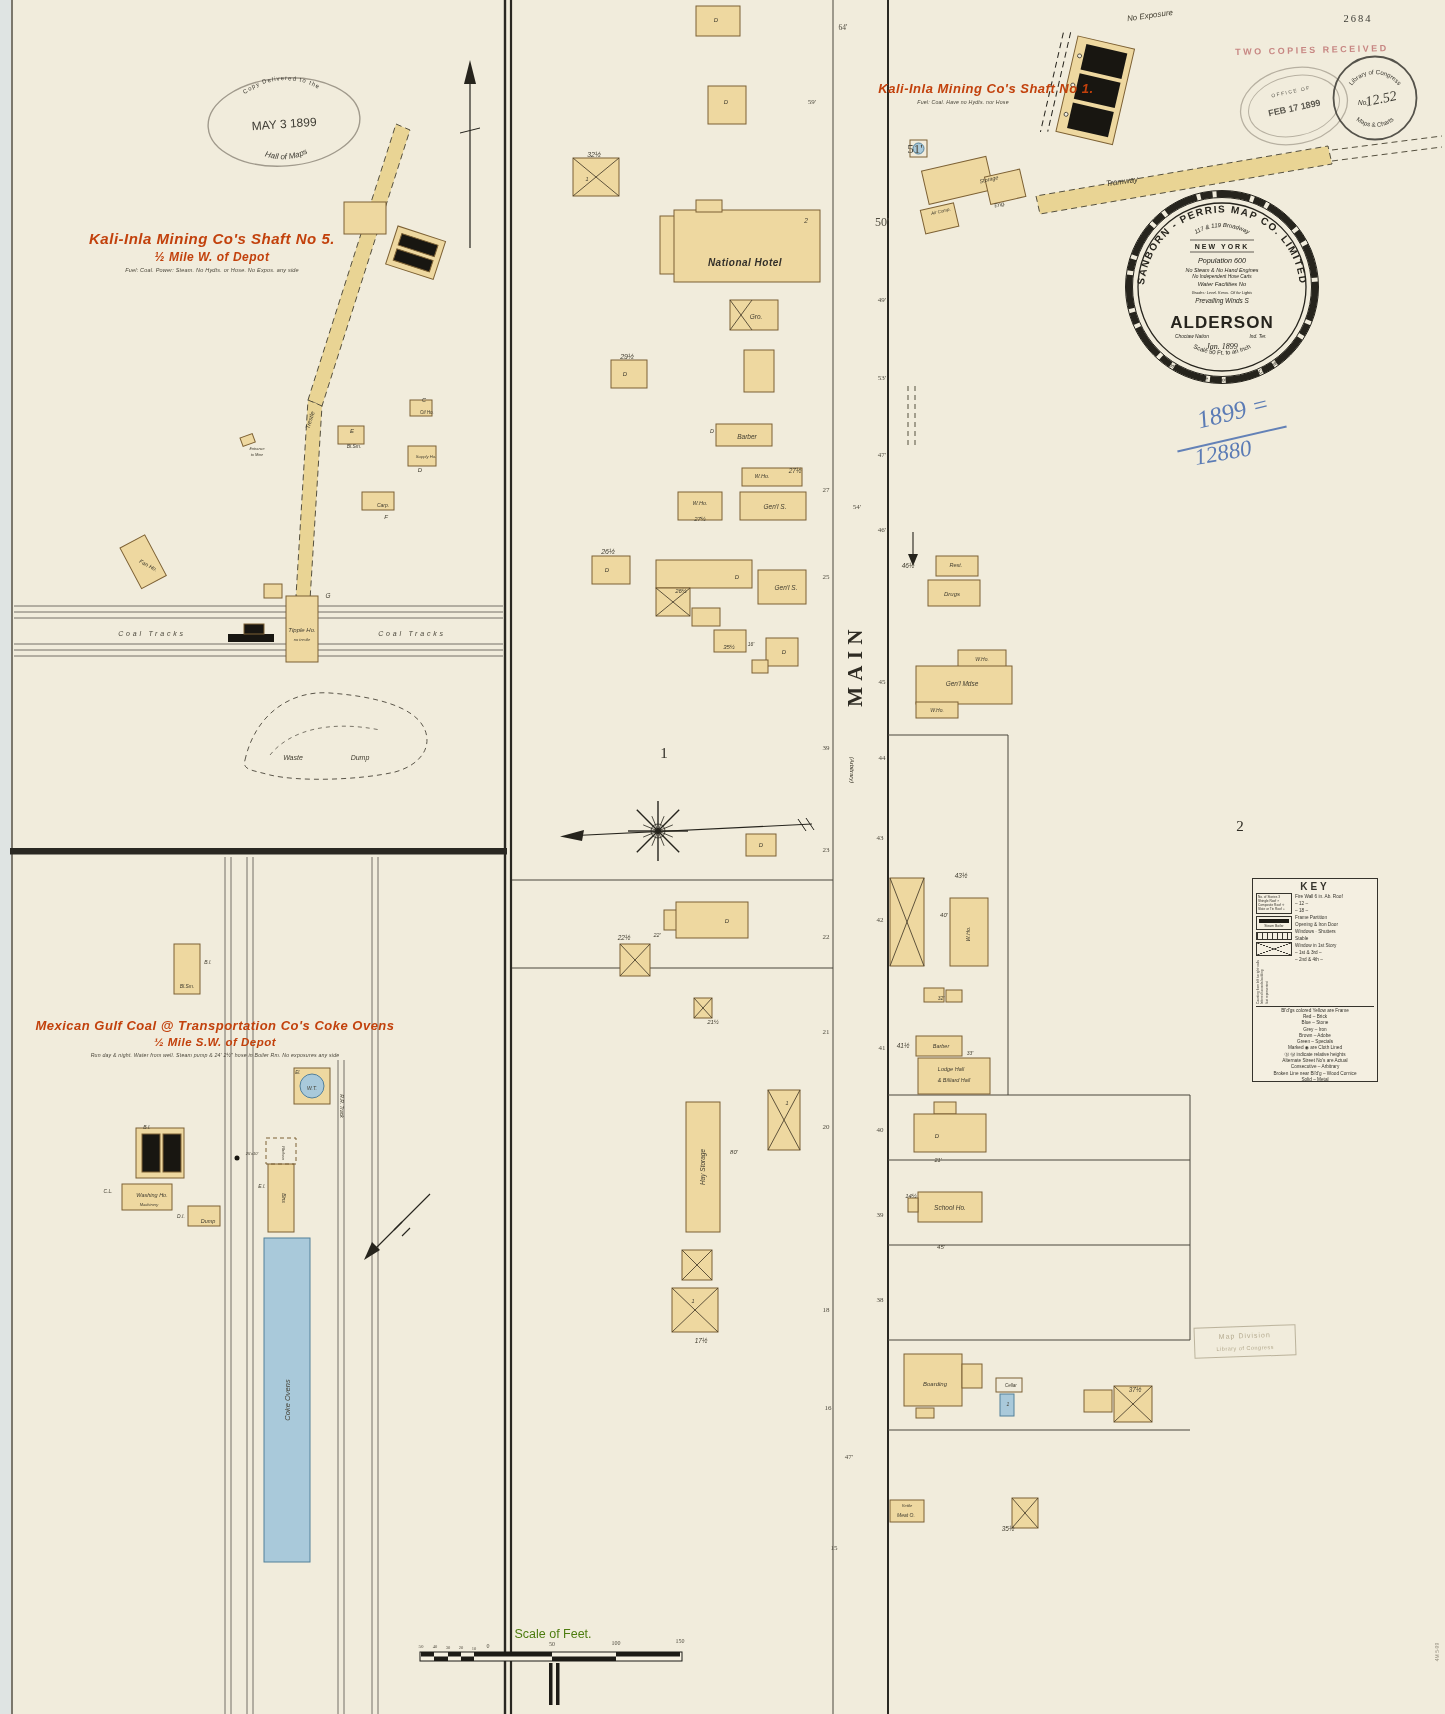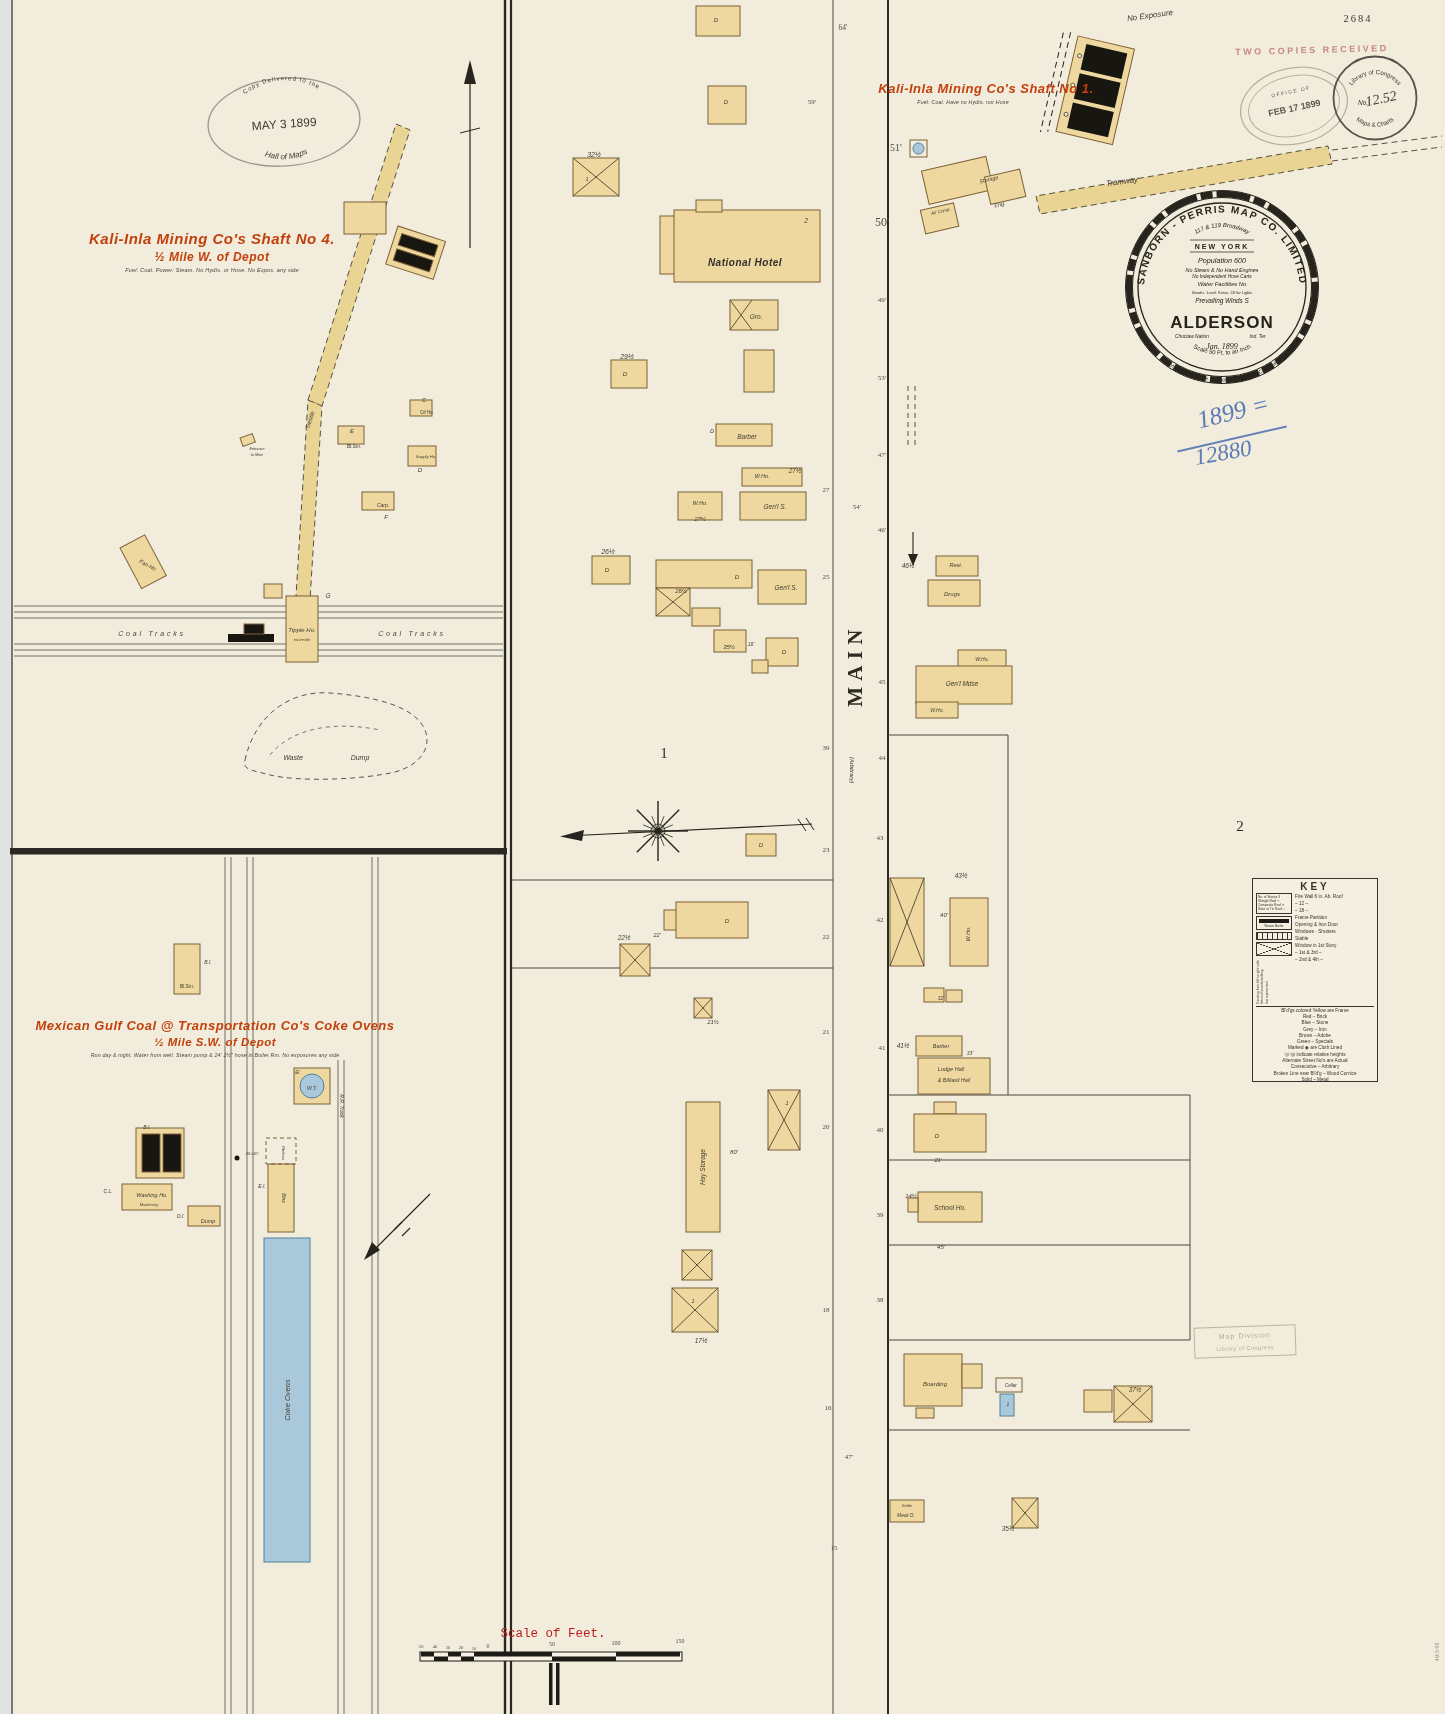--- a/index.html
+++ b/index.html
@@ -11,21 +11,21 @@
   .lbl{position:absolute;white-space:nowrap;line-height:1;color:#403c2f;
        font-family:"Liberation Sans",sans-serif;font-style:italic;}
   .lbl.st{font-style:normal;font-family:"Liberation Serif",serif;color:#504c40;}
   .lbl.t1{font-weight:bold;color:#c2410c;letter-spacing:.5px;}
   .lbl.t3{letter-spacing:.2px;color:#4a463a;}
   .lbl.sp{letter-spacing:.4em;font-style:italic;color:#4a463a;}
   .lbl.main{font-family:"Liberation Serif",serif;font-style:normal;font-weight:bold;
             letter-spacing:.3em;color:#2e2b23;}
   .lbl.blk{font-family:"Liberation Serif",serif;font-style:normal;color:#2e2b23;}
   .lbl.bld{font-weight:bold;color:#33302a;letter-spacing:.5px;}
-  .lbl.sof{font-family:Liberation Mono, monospace;font-style:normal;color:#b91c1c;}
+  .lbl.sof{font-family:Liberation Sans, sans-serif;font-style:normal;color:#4d7c0f;}
   
   .sheet-no{position:absolute;left:1358px;top:18px;transform:translate(-50%,-50%);
             font:10.5px "Liberation Serif",serif;color:#3b3a33;letter-spacing:2px;}
   .two-copies{position:absolute;left:1312px;top:50px;transform:translate(-50%,-50%) rotate(-1.5deg);
             font-family:"Liberation Sans",sans-serif;font-size:9px;font-weight:bold;
             letter-spacing:2.5px;color:rgba(187,105,105,.78);white-space:nowrap;}
   .hand-top{position:absolute;left:1233px;top:412px;transform:translate(-50%,-50%) rotate(-14deg);
             font:italic 25px "Liberation Serif",serif;color:rgba(74,111,176,.9);white-space:nowrap;}
   .hand-line{position:absolute;left:1176px;top:438px;width:112px;height:2px;
             background:rgba(74,111,176,.85);transform:rotate(-13deg);}
@@ -468,21 +468,21 @@
         <div>Marked ◉ are Cloth Lined</div>
         <div>Ⓢ Ⓦ indicate relative heights</div>
         <div>Alternate Street No's are Actual</div>
         <div>Consecutive  –  Arbitrary</div>
         <div>Broken Line near Bl'd'g – Wood Cornice</div>
         <div>Solid  –  Metal</div>
       </div>
   </div>
 
   <div id="labels">
-      <span class="lbl t1" style="left: 212px; top: 238px; font-size: 15px; transform: translate(-50%, -50%) rotate(0deg);">Kali-Inla Mining Co's Shaft No 4.</span>
+      <span class="lbl t1" style="left: 212px; top: 238px; font-size: 15px; transform: translate(-50%, -50%) rotate(0deg);">Kali-Inla Mining Co's Shaft No 5.</span>
       <span class="lbl t1" style="left: 212px; top: 257px; font-size: 12px; transform: translate(-50%, -50%) rotate(0deg);">½ Mile W. of Depot</span>
       <span class="lbl t3" style="left: 212px; top: 271px; font-size: 5.5px; transform: translate(-50%, -50%) rotate(0deg);">Fuel: Coal. Power: Steam. No Hydts. or Hose. No Expos. any side</span>
       <span class="lbl" style="left: 310px; top: 420px; font-size: 6px; transform: translate(-50%, -50%) rotate(-72deg);">Trestle</span>
       <span class="lbl sp" style="left: 152px; top: 633px; font-size: 7px; transform: translate(-50%, -50%) rotate(0deg);">Coal Tracks</span>
       <span class="lbl sp" style="left: 412px; top: 633px; font-size: 7px; transform: translate(-50%, -50%) rotate(0deg);">Coal Tracks</span>
       <span class="lbl" style="left: 302px; top: 630px; font-size: 6px; transform: translate(-50%, -50%) rotate(0deg);">Tipple Ho.</span>
       <span class="lbl" style="left: 302px; top: 640px; font-size: 4px; transform: translate(-50%, -50%) rotate(0deg);">no trestle</span>
       <span class="lbl" style="left: 293px; top: 757px; font-size: 7px; transform: translate(-50%, -50%) rotate(0deg);">Waste</span>
       <span class="lbl" style="left: 360px; top: 757px; font-size: 7px; transform: translate(-50%, -50%) rotate(0deg);">Dump</span>
       <span class="lbl" style="left: 148px; top: 566px; font-size: 5.5px; transform: translate(-50%, -50%) rotate(28deg);">Fan Ho.</span>
@@ -596,21 +596,21 @@
       <span class="lbl" style="left: 911px; top: 1196px; font-size: 6px; transform: translate(-50%, -50%) rotate(0deg);">14½</span>
       <span class="lbl" style="left: 950px; top: 1208px; font-size: 6.5px; transform: translate(-50%, -50%) rotate(0deg);">School Ho.</span>
       <span class="lbl" style="left: 941px; top: 1247px; font-size: 6px; transform: translate(-50%, -50%) rotate(0deg);">45'</span>
       <span class="lbl" style="left: 935px; top: 1384px; font-size: 6px; transform: translate(-50%, -50%) rotate(0deg);">Boarding</span>
       <span class="lbl" style="left: 1011px; top: 1386px; font-size: 4.5px; transform: translate(-50%, -50%) rotate(0deg);">Cellar</span>
       <span class="lbl" style="left: 1008px; top: 1404px; font-size: 5px; transform: translate(-50%, -50%) rotate(0deg);">1</span>
       <span class="lbl" style="left: 1135px; top: 1390px; font-size: 6.5px; transform: translate(-50%, -50%) rotate(0deg);">37½</span>
       <span class="lbl" style="left: 907px; top: 1506px; font-size: 4px; transform: translate(-50%, -50%) rotate(0deg);">Kettle</span>
       <span class="lbl" style="left: 906px; top: 1515px; font-size: 5px; transform: translate(-50%, -50%) rotate(0deg);">Meat O.</span>
       <span class="lbl" style="left: 1008px; top: 1529px; font-size: 6.5px; transform: translate(-50%, -50%) rotate(0deg);">35½</span>
-      <span class="lbl st" style="left: 896px; top: 148px; font-size: 10px; transform: translate(-50%, -50%) rotate(0deg);">51'</span>
+      <span class="lbl st" style="left: 915px; top: 148px; font-size: 13px; transform: translate(-50%, -50%) rotate(0deg);">51'</span>
       <span class="lbl st" style="left: 882px; top: 222px; font-size: 12px; transform: translate(-50%, -50%) rotate(0deg);">50'</span>
       <span class="lbl st" style="left: 882px; top: 300px; font-size: 7px; transform: translate(-50%, -50%) rotate(0deg);">49'</span>
       <span class="lbl st" style="left: 882px; top: 378px; font-size: 7px; transform: translate(-50%, -50%) rotate(0deg);">53'</span>
       <span class="lbl st" style="left: 882px; top: 455px; font-size: 7px; transform: translate(-50%, -50%) rotate(0deg);">47'</span>
       <span class="lbl st" style="left: 882px; top: 530px; font-size: 7px; transform: translate(-50%, -50%) rotate(0deg);">46'</span>
       <span class="lbl st" style="left: 882px; top: 682px; font-size: 7px; transform: translate(-50%, -50%) rotate(0deg);">45</span>
       <span class="lbl st" style="left: 882px; top: 758px; font-size: 7px; transform: translate(-50%, -50%) rotate(0deg);">44</span>
       <span class="lbl st" style="left: 880px; top: 838px; font-size: 7px; transform: translate(-50%, -50%) rotate(0deg);">43</span>
       <span class="lbl st" style="left: 880px; top: 920px; font-size: 7px; transform: translate(-50%, -50%) rotate(0deg);">42</span>
       <span class="lbl st" style="left: 882px; top: 1048px; font-size: 7px; transform: translate(-50%, -50%) rotate(0deg);">41</span>

